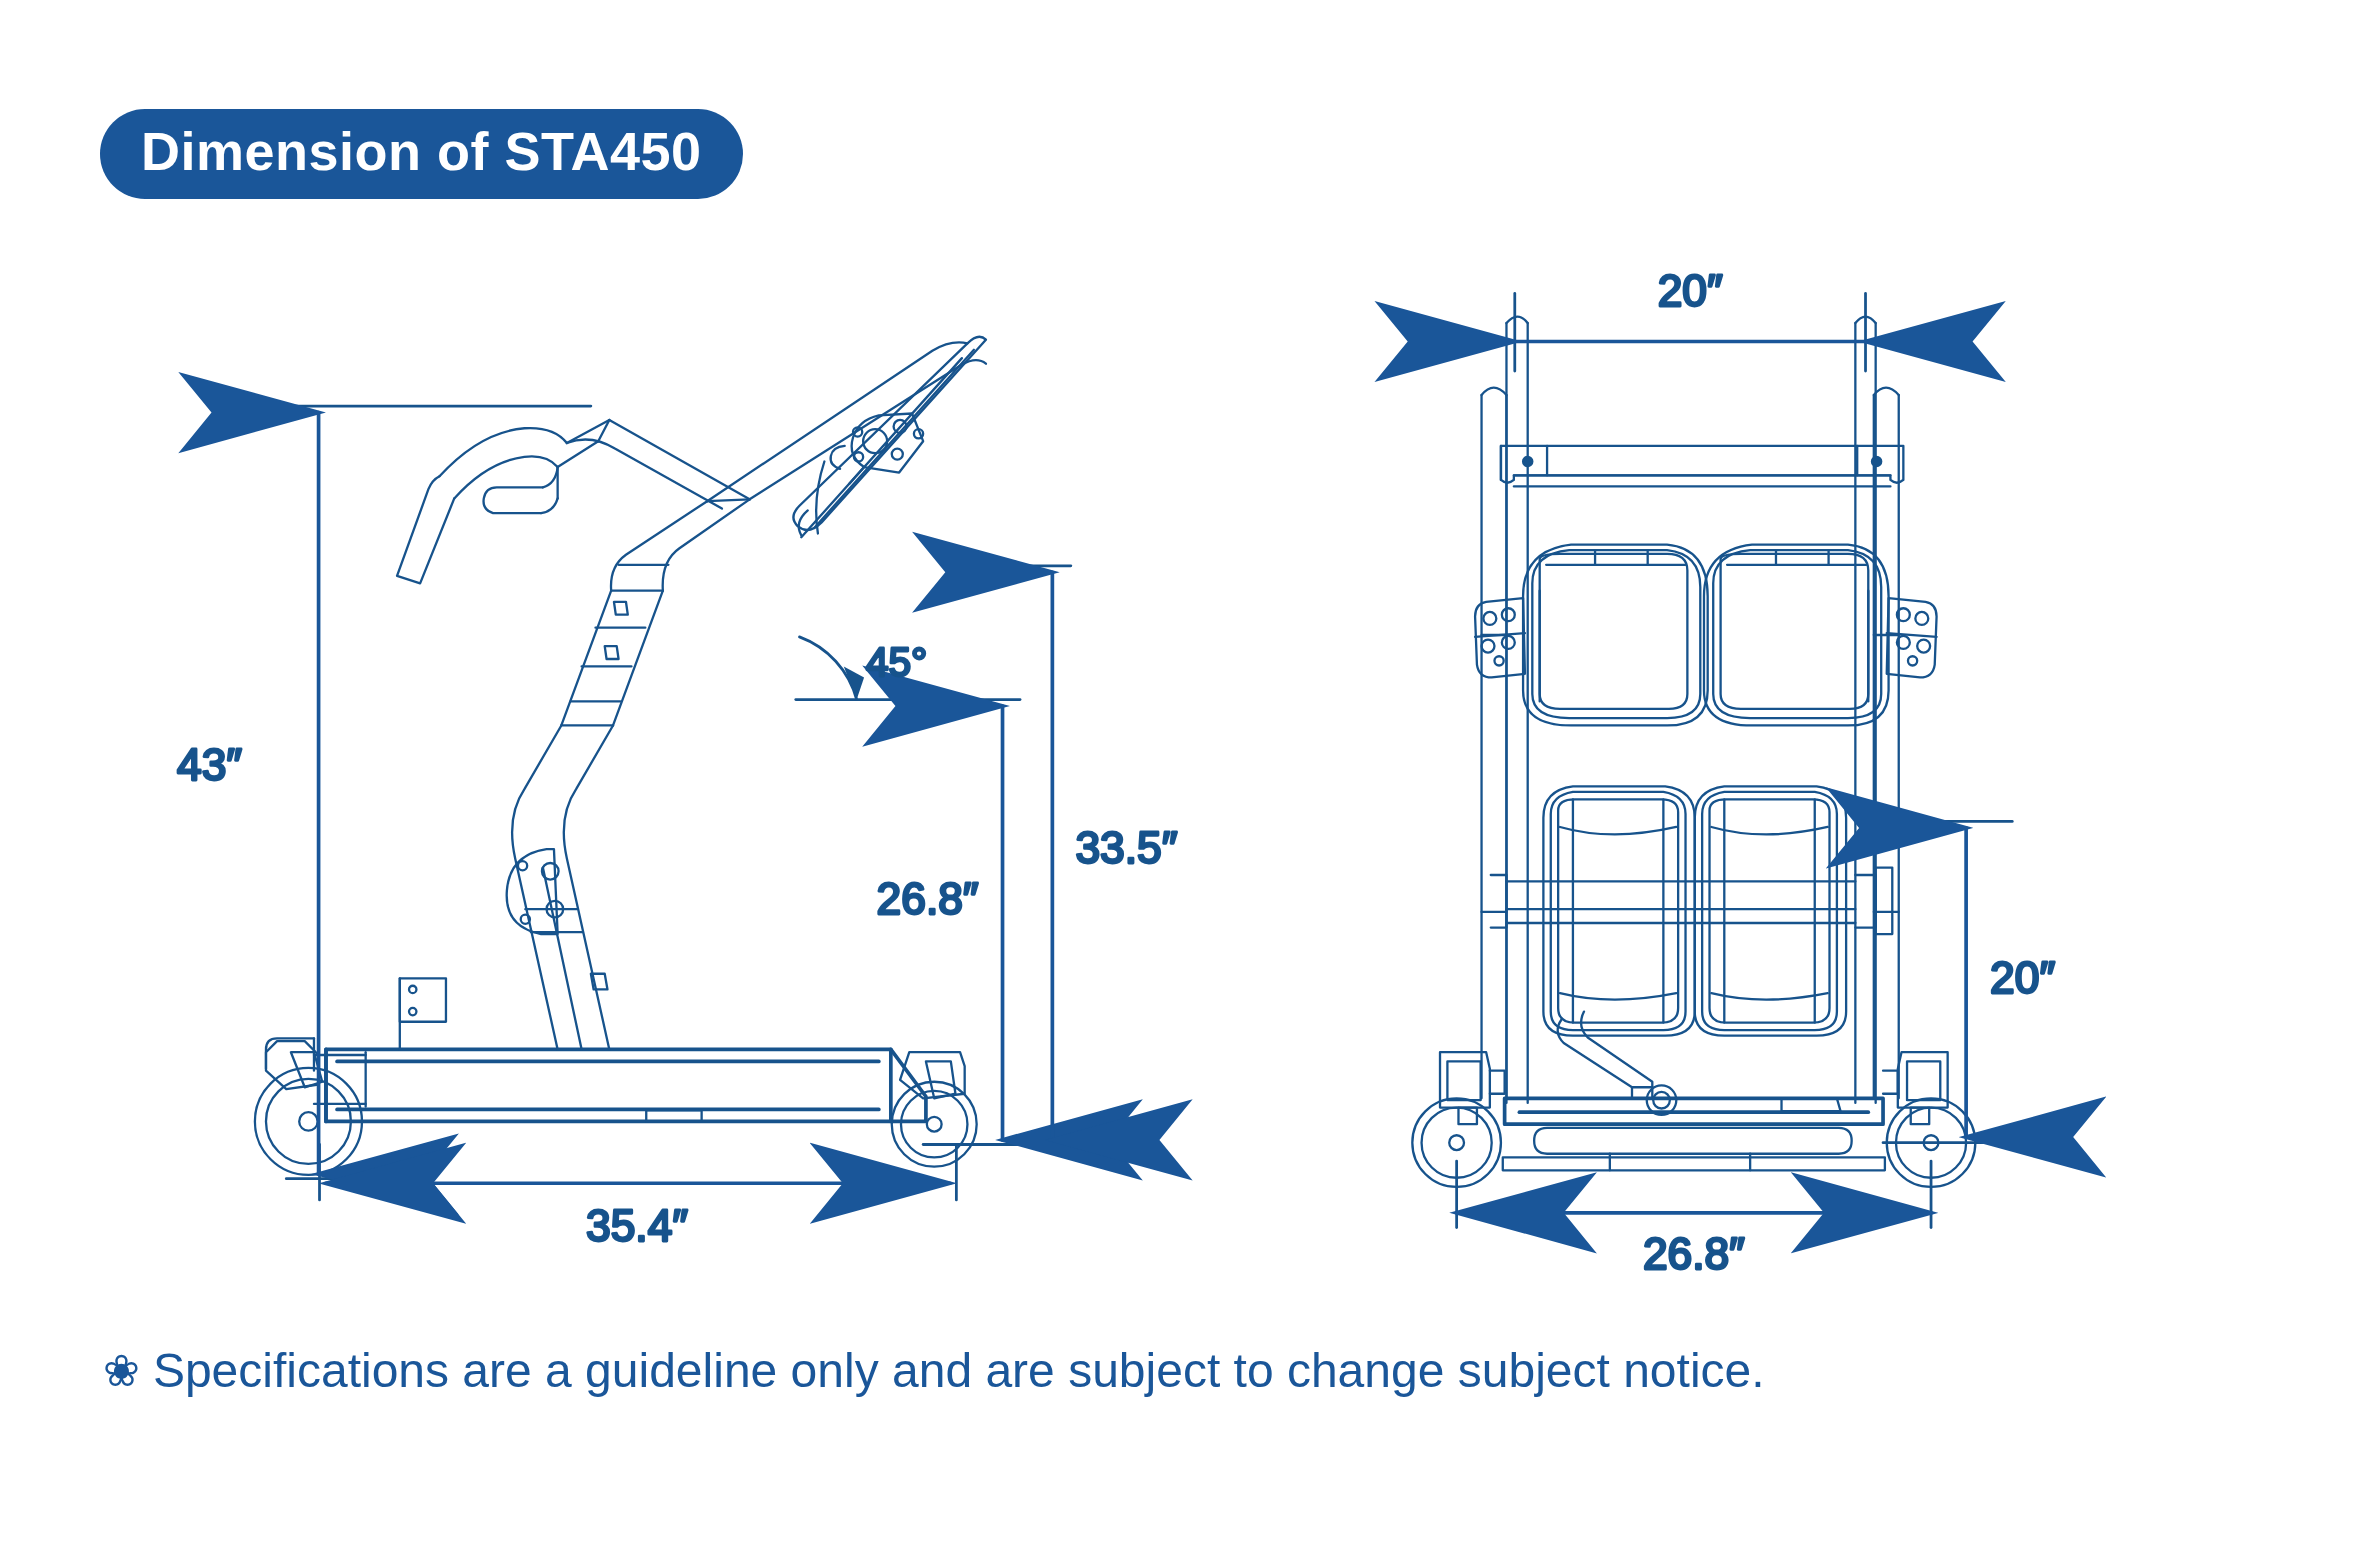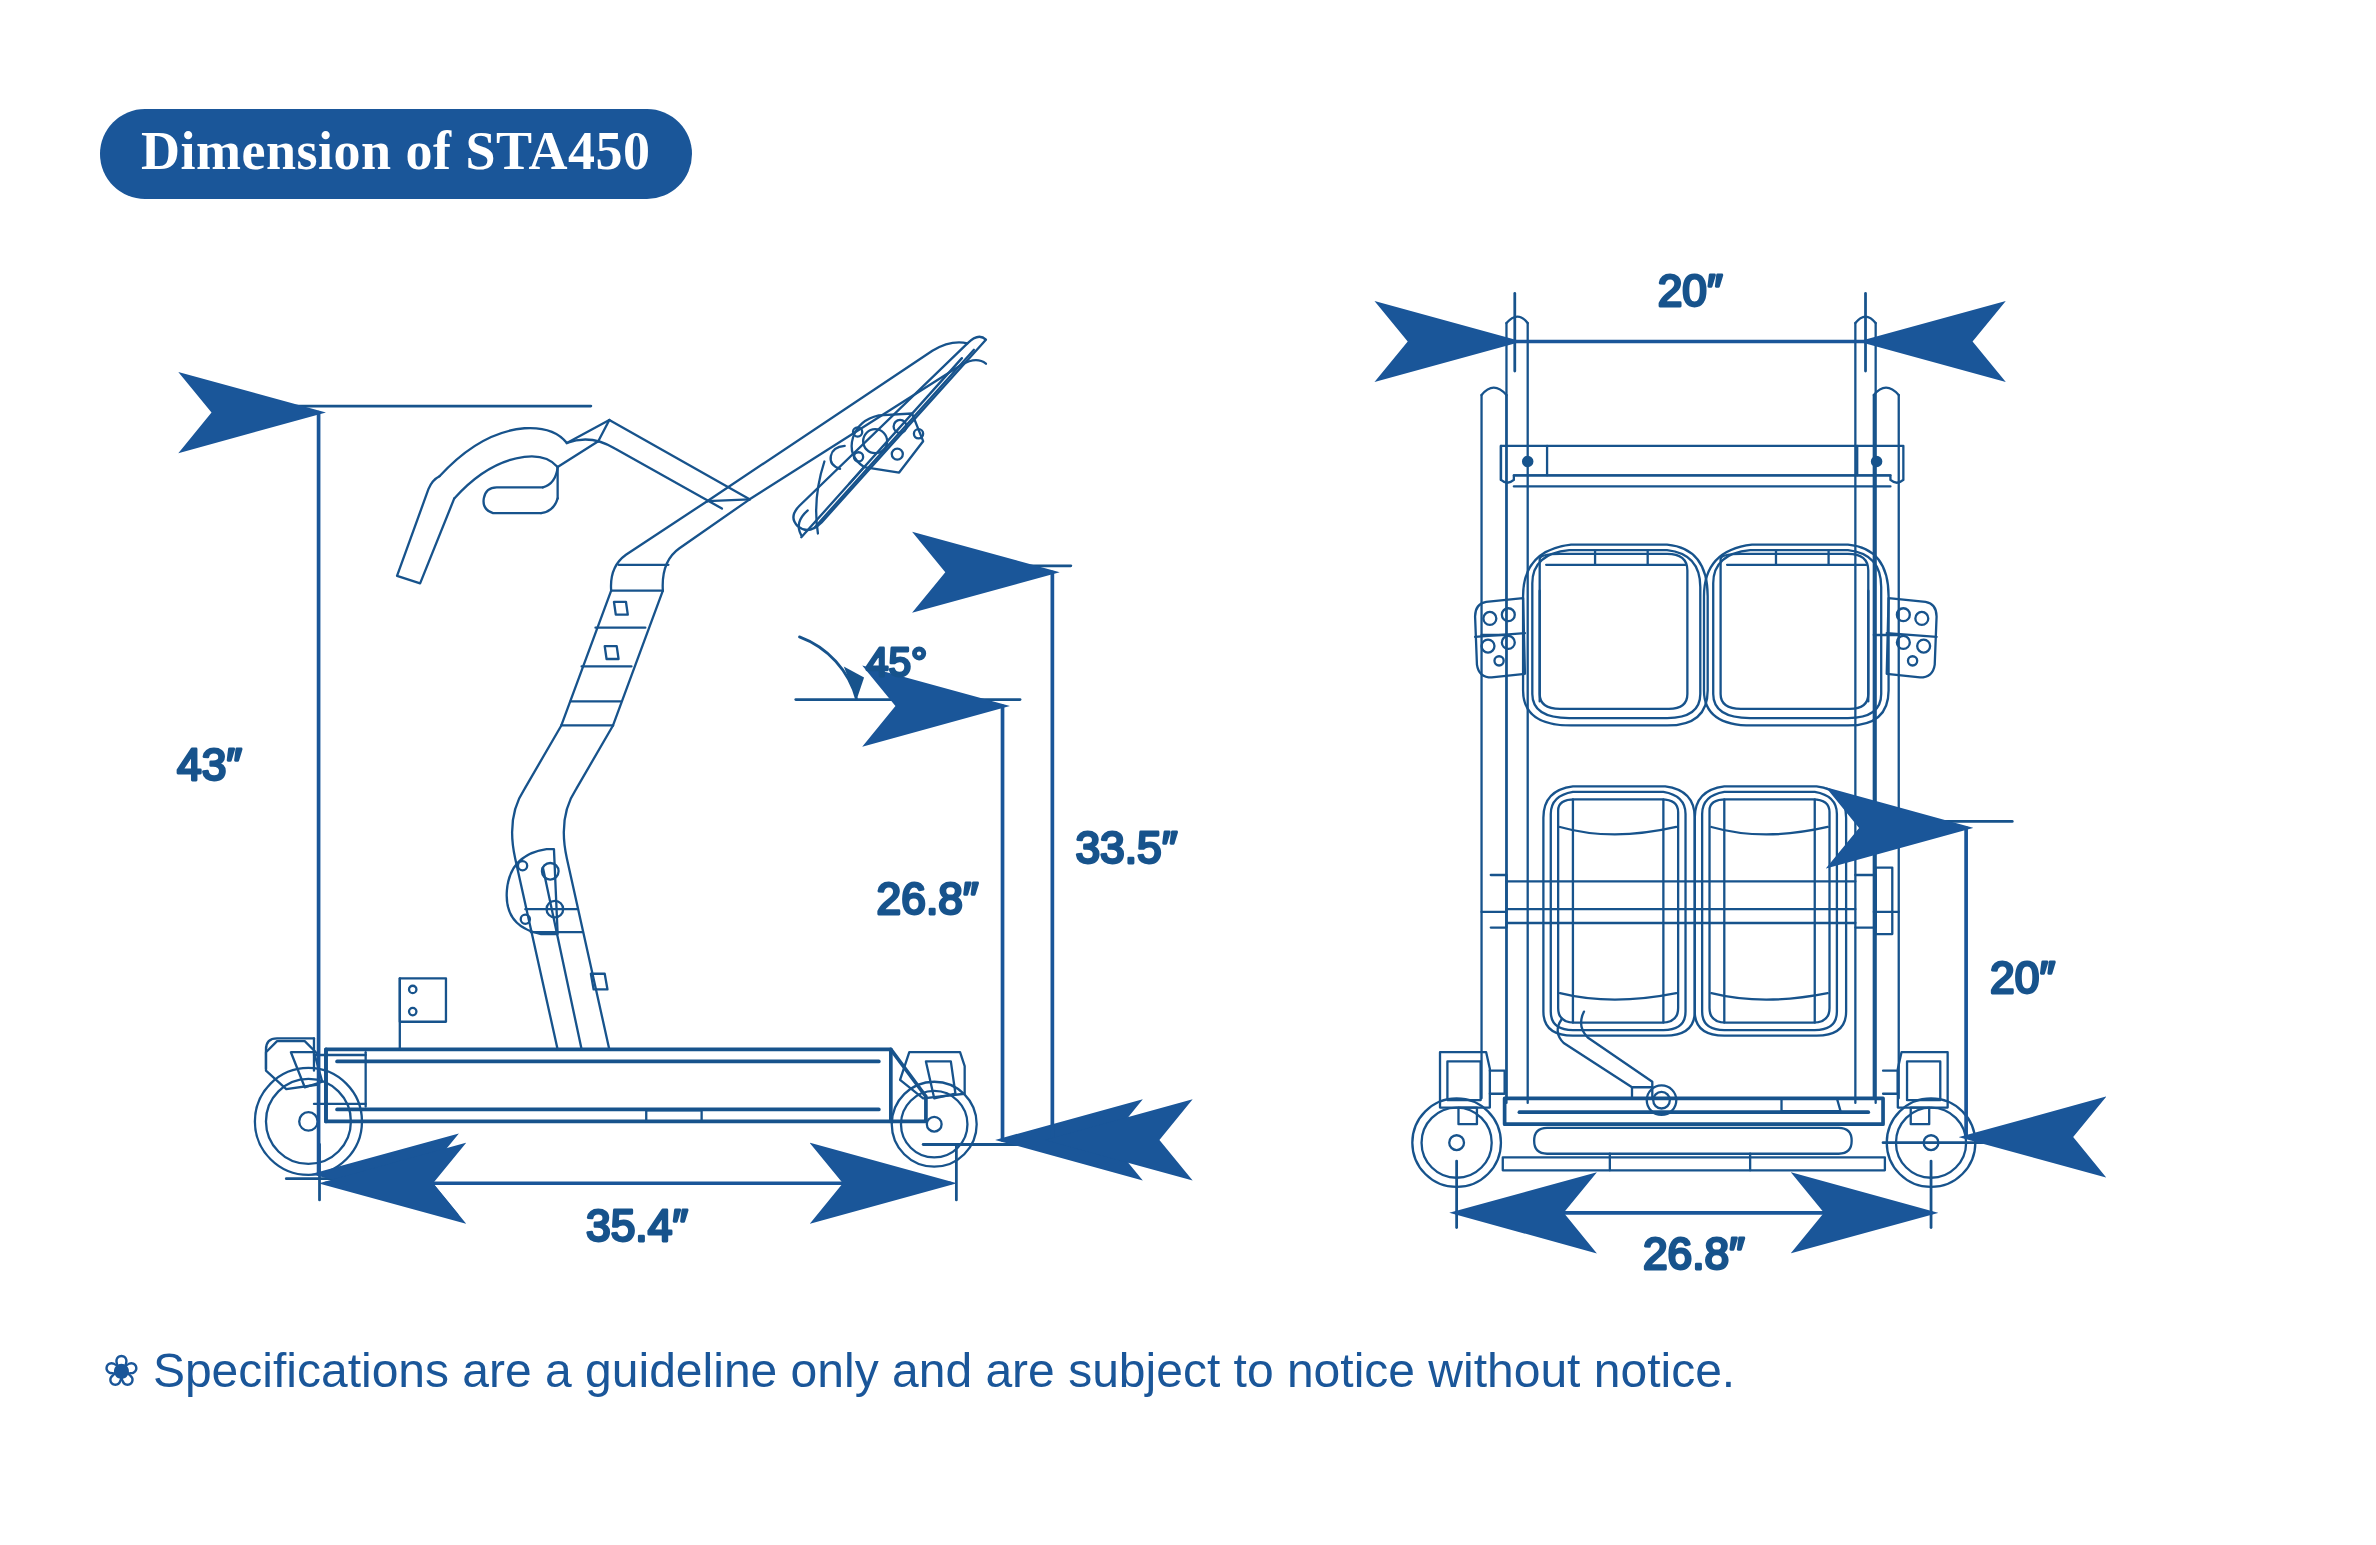--- a/index.html
+++ b/index.html
@@ -3,21 +3,21 @@
 <meta charset="utf-8">
 <style>
   html,body{margin:0;padding:0;background:#ffffff;}
   body{
     width:2377px;height:1546px;position:relative;overflow:hidden;
     font-family:"Liberation Sans", sans-serif;
   }
   .badges{position:absolute;left:100px;top:109px;}
   .badge{
     display:inline-block;border-radius:922px;color:#fff;
-    font-weight:bold;letter-spacing:0.5px;white-space:nowrap;font-family:Liberation Serif, serif;
+    font-weight:bold;letter-spacing:0.5px;white-space:nowrap;
   }
   .badge-title{
     background:#1A5699;font-size:54px;padding:11px 41px 16.6px 41px;
   }
   .badge-cap{
     background:#F29A2E;font-size:52px;padding:11px 37px 16.6px 37px;
     margin-top:13px;
   }
   .drawing{position:absolute;left:0;top:0;width:2377px;height:1546px;}
   .footer{
@@ -378,15 +378,15 @@
 
     <line x1="1578" y1="1314" x2="2092" y2="1314" stroke="#1A5699" stroke-width="4" marker-start="url(#arrL)" marker-end="url(#arrR)"></line>
     <text class="dim-text" x="1835" y="1375" text-anchor="middle">26.8″</text>
   </g>
 
   </g>
 </svg>
 
 <div class="footer">
   <span class="flower">❀</span>
-  <span>Specifications are a guideline only and are subject to notice without notice.</span>
+  <span>Specifications are a guideline only and are subject to change subject notice.</span>
 </div>
 
 
 </body></html>

